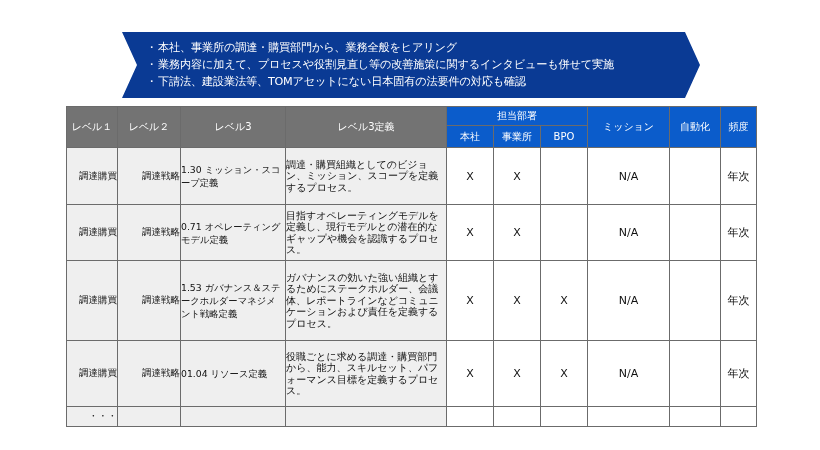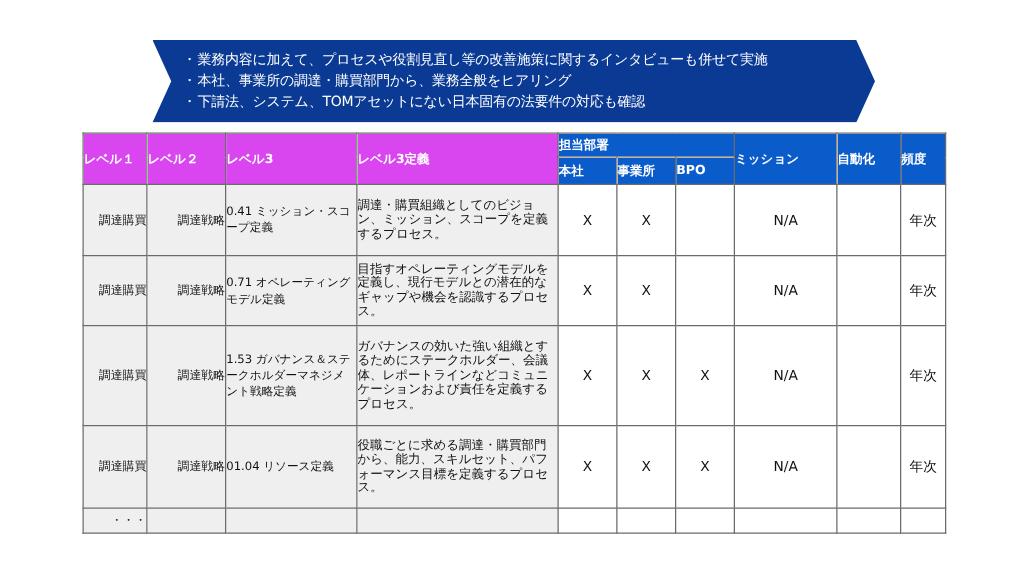--- a/index.html
+++ b/index.html
@@ -18,39 +18,39 @@
 
   table.proc {
     position:absolute; left:66px; top:106px;
     border-collapse:collapse; table-layout:fixed;
     font-size:9.5px;
   }
   table.proc th, table.proc td {
     border:1px solid #6b6b6b; padding:0; overflow:hidden;
   }
   table.proc th {
-    color:#fff; font-weight:bold; font-size:10px; text-align:left;
+    color:#fff; font-weight:normal; font-size:10px; text-align:center;
   }
-  th.navy { background:#d946ef; border-color:#0a2d8c;margin-top:16px; }
+  th.navy { background:#737373; border-color:#0a2d8c;margin-top:16px; }
   th.blue { background:#0b5ccb; border-color:#3b7ad6; }
   td.gray { background:#efefef; }
   td.white { background:#ffffff; }
   td.l { text-align:right; padding-left:3px; }
   td.def { text-align:left; padding:0 3px 0 4px; line-height:11.5px; font-size:10px; }
   td.lvl3 { text-align:left; padding-left:3px; line-height:13px; font-size:9.3px; }
   td.mark { text-align:center; font-size:11px; }
 </style>
 </head>
 <body>
 
 <div class="banner">
   <ul>
+    <li><span class="bullet">・</span><span>本社、事業所の調達・購買部門から、業務全般をヒアリング</span></li>
     <li><span class="bullet">・</span><span>業務内容に加えて、プロセスや役割見直し等の改善施策に関するインタビューも併せて実施</span></li>
-    <li><span class="bullet">・</span><span>本社、事業所の調達・購買部門から、業務全般をヒアリング</span></li>
-    <li><span class="bullet">・</span><span>下請法、システム、TOMアセットにない日本固有の法要件の対応も確認</span></li>
+    <li><span class="bullet">・</span><span>下請法、建設業法等、TOMアセットにない日本固有の法要件の対応も確認</span></li>
   </ul>
 </div>
 
 <table class="proc">
   <colgroup>
     <col style="width:51px">
       <col style="width:63px">
       <col style="width:105px">
       <col style="width:161px">
     <col style="width:47px">
@@ -74,21 +74,21 @@
     <tr style="height:22px">
       <th class="blue">本社</th>
       <th class="blue">事業所</th>
       <th class="blue">BPO</th>
     </tr>
   </thead>
   <tbody>
     <tr style="height:57px">
       <td class="gray l">調達購買</td>
       <td class="gray l">調達戦略</td>
-      <td class="gray lvl3">0.41 ミッション・スコープ定義</td>
+      <td class="gray lvl3">1.30 ミッション・スコープ定義</td>
       <td class="gray def">調達・購買組織としてのビジョン、ミッション、スコープを定義するプロセス。</td>
       <td class="white mark">X</td>
       <td class="white mark">X</td>
       <td class="white mark"></td>
       <td class="white mark">N/A</td>
       <td class="white mark"></td>
       <td class="white mark">年次</td>
     </tr>
     <tr style="height:56px">
       <td class="gray l">調達購買</td>

